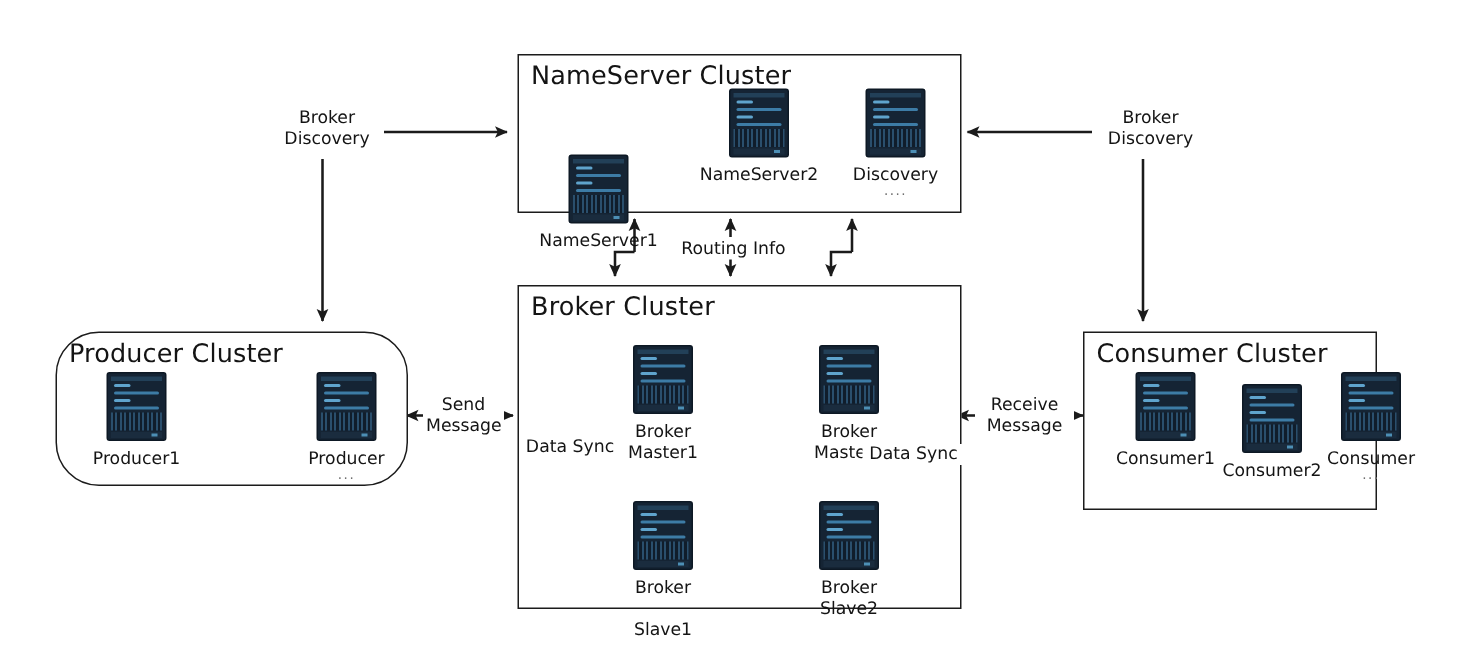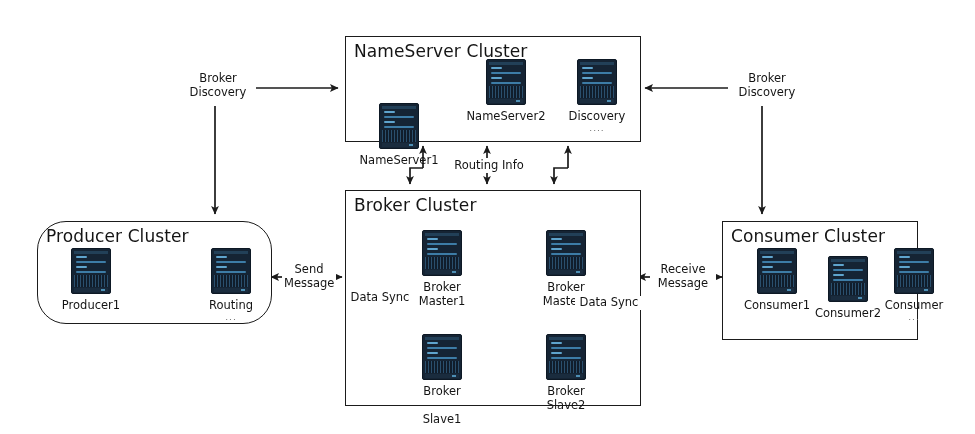--- a/index.html
+++ b/index.html
@@ -302,21 +302,21 @@
       <div class="srv">
         <div class="srv-bars">
             <i class="short"></i>
             <i class="long"></i>
             <i class="short"></i>
             <i class="long"></i>
           </div>
         <div class="srv-grill"></div>
           <div class="srv-foot"></div>
       </div>
-      <div class="caption">Routing</div>
+      <div class="caption">Producer</div>
       <div class="ellipsis">...</div>
     </div>
   </div>
 
   <div class="cluster-box" style="left:722px; top:221px; width:196px; height:119px;">
     <div class="cluster-title">Consumer Cluster</div>
 
     <div class="node" style="left:13px; top:26px; width:82px;">
       <div class="srv">
         <div class="srv-bars">

